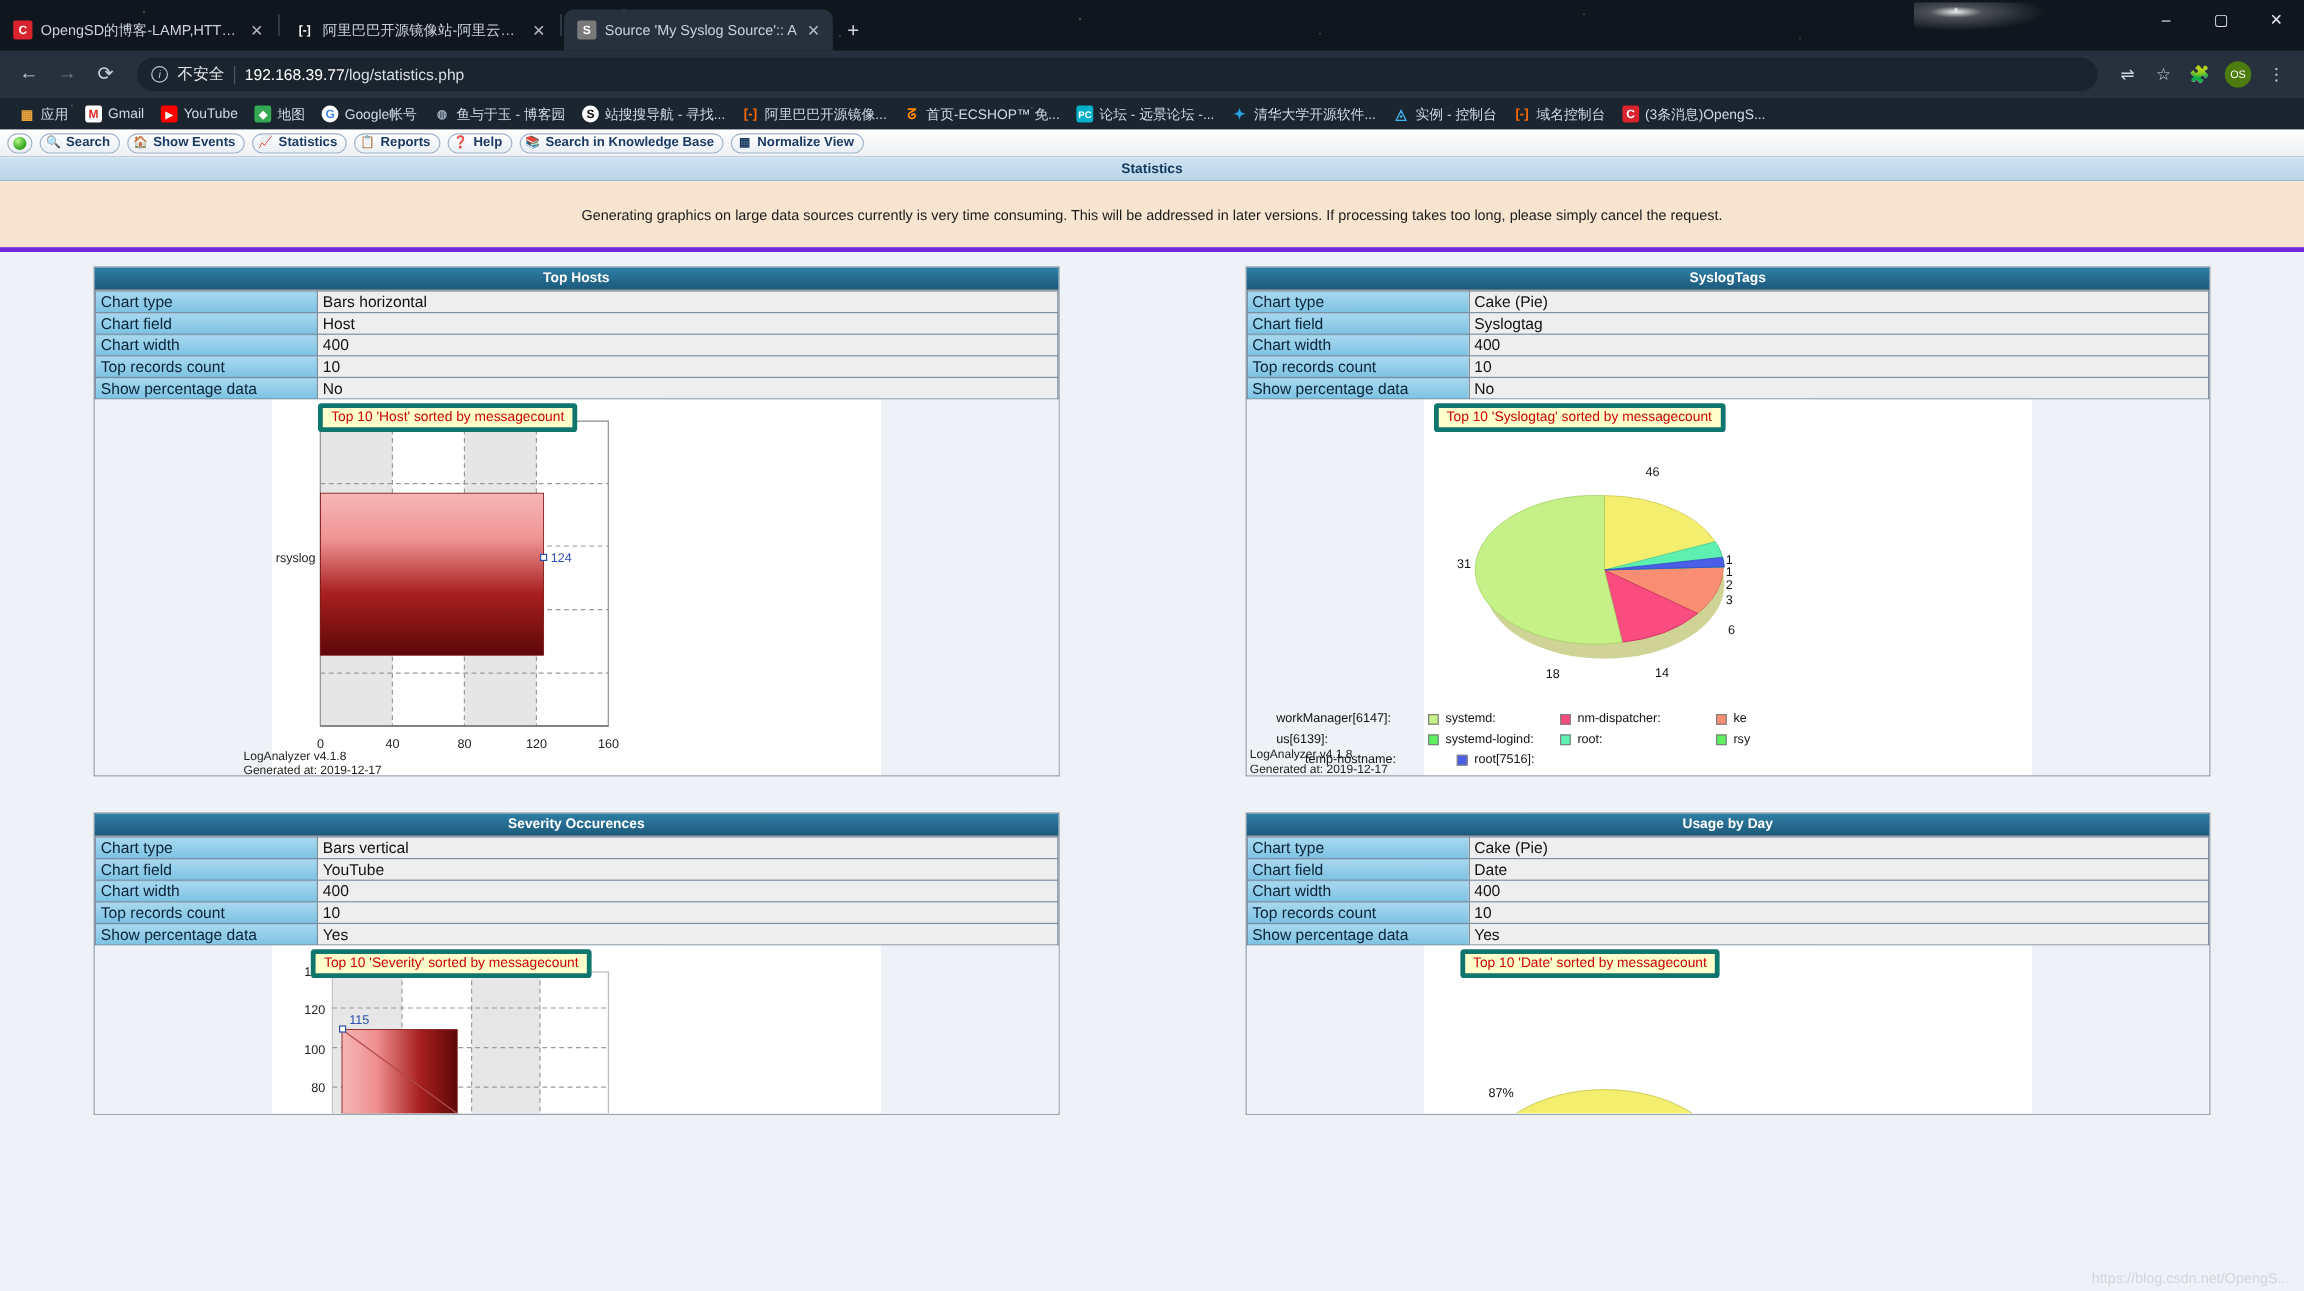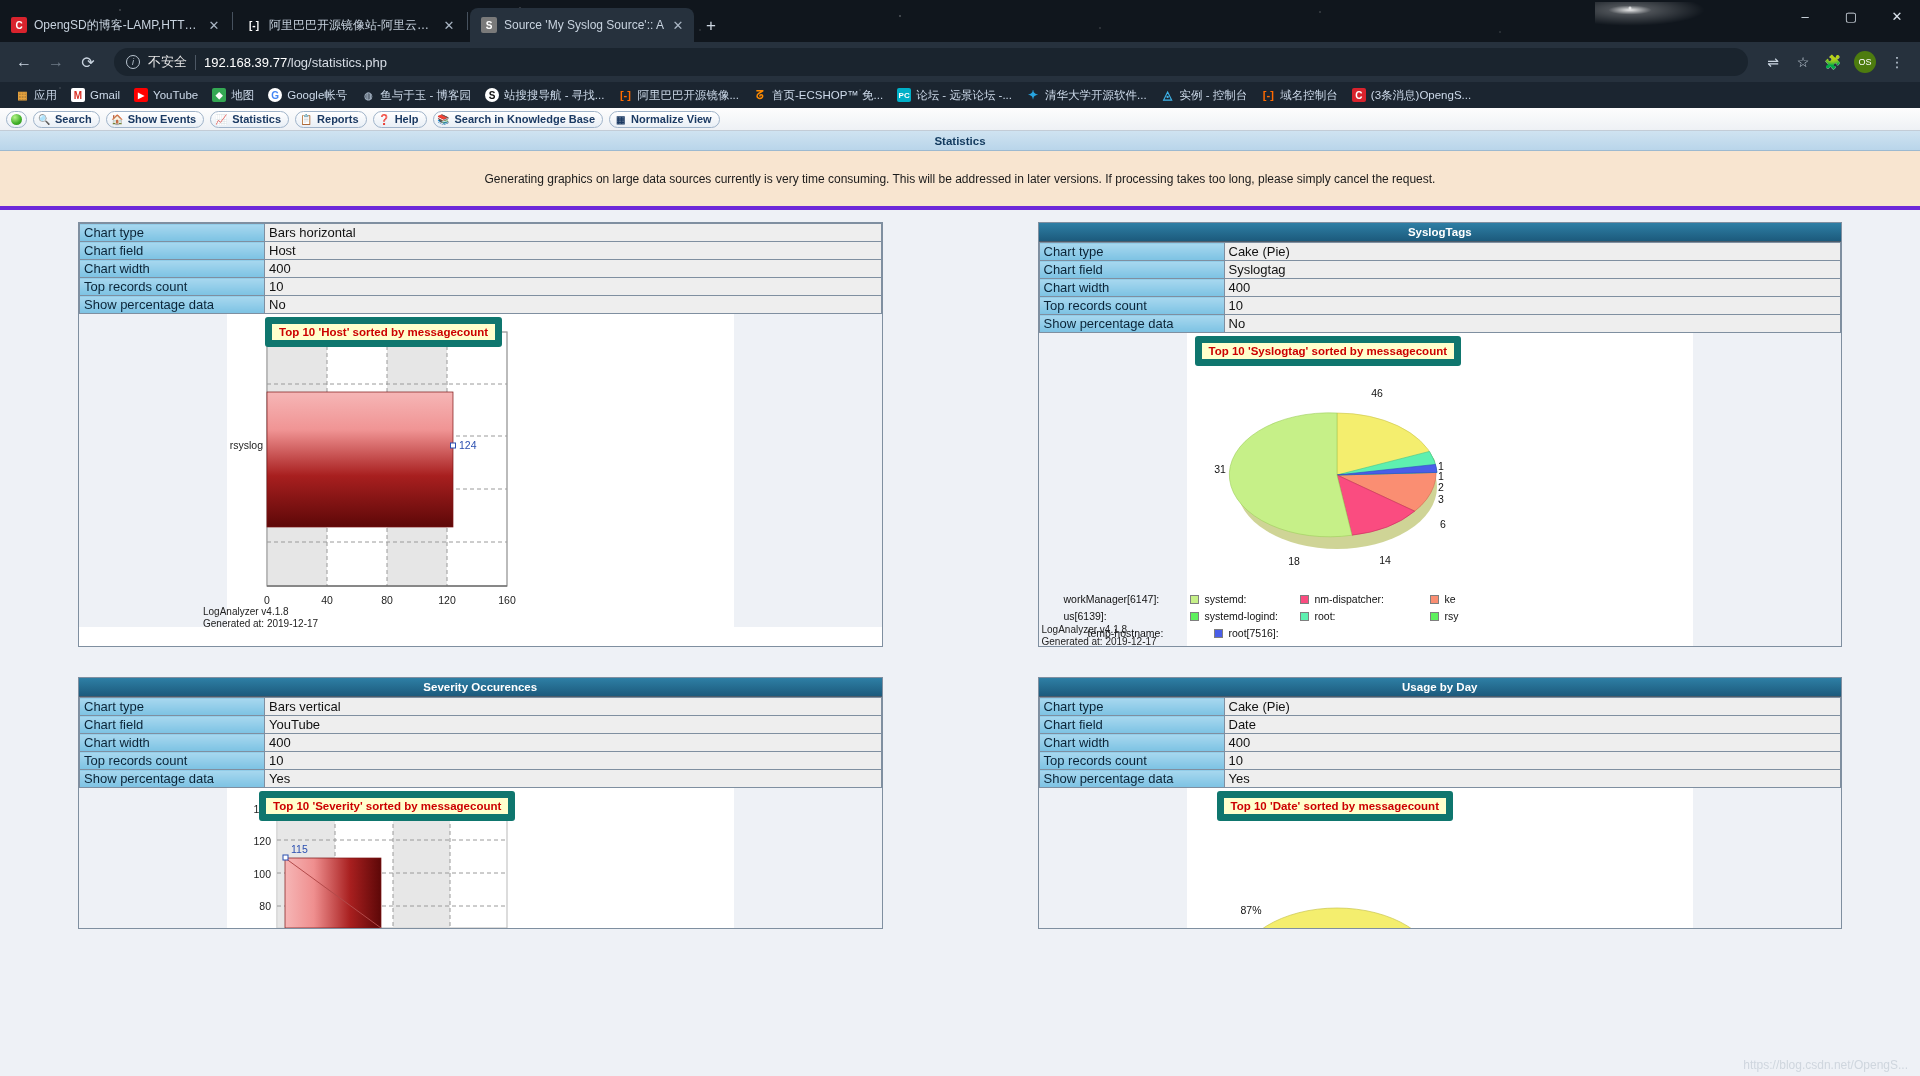--- a/index.html
+++ b/index.html
@@ -114,22 +114,22 @@
   table.meta td.k { width:185px; background:linear-gradient(#a8d8ef,#7cc2e3); color:#0b2437;}
   table.meta td.v { background:#eeeeee; }
 
   .chartbox { background:#fff; padding:0; position:relative; height:313px; overflow:hidden;
      display:flex; }
   .chartbox.short { height:140px; }
   .chart-left-pad { width:148px; background:#eef1f6; flex:0 0 148px;}
   .chart-inner { flex:1; background:#fff; position:relative; }
   .chart-right-pad { width:148px; background:#eef1f6; flex:0 0 148px;}
 
-  .chart-title { position:absolute; background:#ffffcc; border:7px solid #0f766e;
-    border-radius:3px; color:#cc0000; font-weight:bold; font-size:11.5px; padding:2px 7px;
+  .chart-title { position:absolute; background:#ffffcc; border:4px solid #0f766e;
+    border-radius:3px; color:#cc0000; font-weight:normal; font-size:11.5px; padding:2px 7px;
     white-space:nowrap; }
   .gen { position:absolute; font-size:10px; color:#222; line-height:12px; }
 
   svg { display:block; }
   .wm { position:absolute; right:12px; bottom:4px; color:#cfd6de; font-size:12px; }
 </style>
 </head>
 <body>
 
 <div class="browser">
@@ -279,20 +279,21 @@
   </div>
 
   <div class="stat-header">Statistics</div>
 
   <div class="notice">Generating graphics on large data sources currently is very time consuming. This will be addressed in later versions. If processing takes too long, please simply cancel the request.</div>
 
   <div class="content">
     <div class="grid">
 
       <div class="panel">
+        <div class="panel-title">Top Hosts</div>
         <table class="meta">
           <tbody>
               <tr>
             <td class="k">Chart type</td>
             <td class="v">Bars horizontal</td>
               </tr>
           <tr>
             <td class="k">Chart field</td>
             <td class="v">Host</td>
               </tr>

